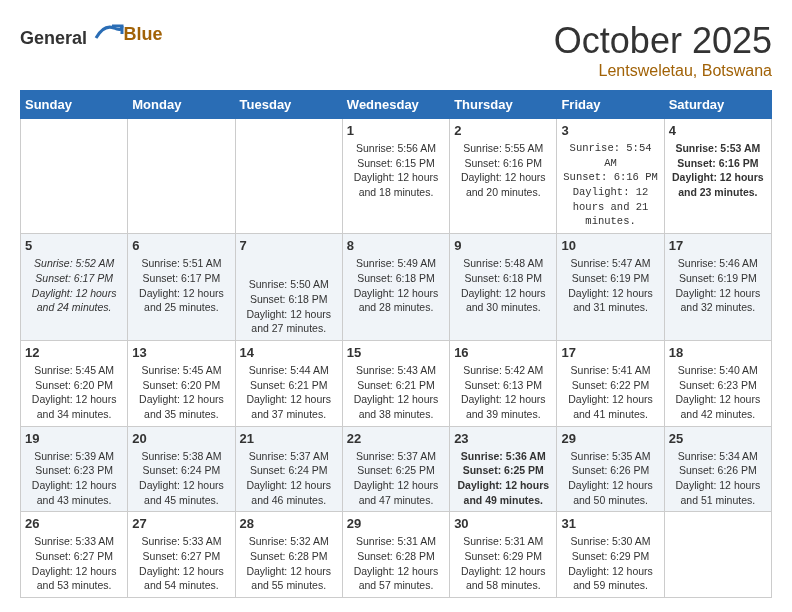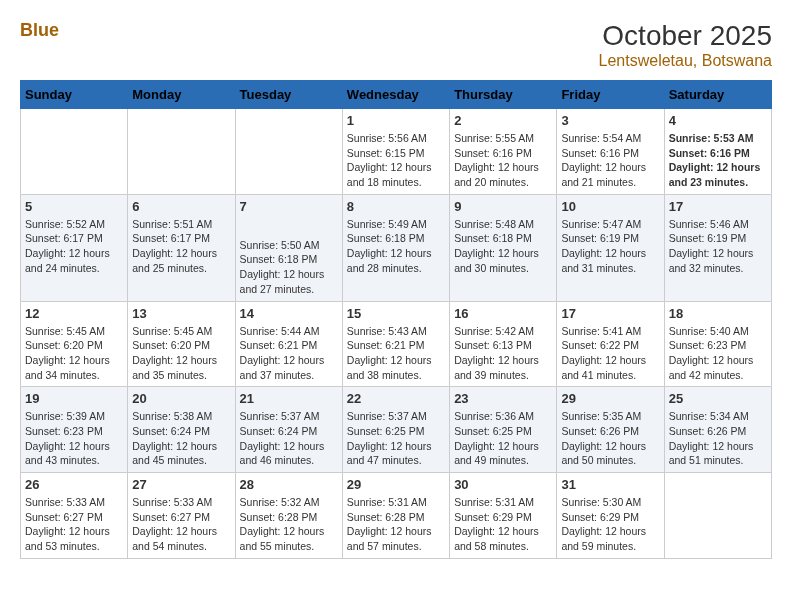--- a/index.html
+++ b/index.html
@@ -32,36 +32,36 @@
     }
     .logo-icon {
       width: 30px;
       height: 24px;
       margin-left: 2px;
     }
     .title-area {
       text-align: right;
     }
     .month-title {
-      font-size: 28px;
+      font-size: 36px;
       font-weight: normal;
       color: #333;
     }
     .location-title {
       font-size: 16px;
       color: #a16207;
     }
     .calendar-table {
       width: 100%;
       border-collapse: collapse;
       font-size: 11px;
     }
     .calendar-table thead tr th {
       background-color: #2a6db5;
-      color: #000000;
+      color: #ffffff;
       padding: 6px 4px;
       text-align: left;
       font-size: 13px;
       font-weight: bold;
       border: 1px solid #2a6db5;
     }
     .calendar-table tbody tr td {
       border: 1px solid #ccc;
       vertical-align: top;
       padding: 4px;
@@ -78,30 +78,38 @@
     .day-number {
       font-size: 13px;
       font-weight: bold;
       color: #333;
       margin-bottom: 3px;
     }
     .day-info {
       color: #333;
       font-size: 10.5px;
       line-height: 1.4;
+      text-align: center;
     }
     .empty-cell {
       background-color: #fff !important;
     }
   </style>
 </head>
 <body>
 
 <div class="header-area">
   <div class="logo">
+    <div>
+      <span class="logo-text-general">General</span>
+      <svg class="logo-icon" viewBox="0 0 30 24" fill="none" xmlns="http://www.w3.org/2000/svg">
+        <path d="M2 18 Q10 4 20 8 Q28 12 28 6" stroke="#2a6db5" stroke-width="3" fill="none"></path>
+        <path d="M18 6 L28 6 L28 14" stroke="#2a6db5" stroke-width="3" fill="none"></path>
+      </svg>
+    </div>
     <div>
       <span class="logo-text-blue">Blue</span>
     </div>
   </div>
   <div class="title-area">
     <div class="month-title">October 2025</div>
     <div class="location-title">Lentsweletau, Botswana</div>
   </div>
 </div>
 
@@ -129,35 +137,35 @@
 Daylight: 12 hours and 18 minutes.</div>
         </td>
         <td>
           <div class="day-number">2</div>
           <div class="day-info" style="white-space: pre-line;">Sunrise: 5:55 AM
 Sunset: 6:16 PM
 Daylight: 12 hours and 20 minutes.</div>
         </td>
         <td>
           <div class="day-number">3</div>
-          <div class="day-info" style="white-space: pre-line;">Sunrise: 5:54 AM
+          <div class="day-info" style="white-space: pre-line; font-family: Liberation Mono, monospace;">Sunrise: 5:54 AM
 Sunset: 6:16 PM
 Daylight: 12 hours and 21 minutes.</div>
         </td>
         <td>
           <div class="day-number">4</div>
           <div class="day-info" style="white-space: pre-line; font-weight: bold;">Sunrise: 5:53 AM
 Sunset: 6:16 PM
 Daylight: 12 hours and 23 minutes.</div>
         </td>
       </tr>
       <tr>
         <td>
           <div class="day-number">5</div>
-          <div class="day-info" style="white-space: pre-line;">Sunrise: 5:52 AM
+          <div class="day-info" style="white-space: pre-line; font-style: italic;">Sunrise: 5:52 AM
 Sunset: 6:17 PM
 Daylight: 12 hours and 24 minutes.</div>
         </td>
         <td>
           <div class="day-number">6</div>
           <div class="day-info" style="white-space: pre-line;">Sunrise: 5:51 AM
 Sunset: 6:17 PM
 Daylight: 12 hours and 25 minutes.</div>
         </td>
         <td>
@@ -255,21 +263,21 @@
 Daylight: 12 hours and 46 minutes.</div>
         </td>
         <td>
           <div class="day-number">22</div>
           <div class="day-info" style="white-space: pre-line;">Sunrise: 5:37 AM
 Sunset: 6:25 PM
 Daylight: 12 hours and 47 minutes.</div>
         </td>
         <td>
           <div class="day-number">23</div>
-          <div class="day-info" style="white-space: pre-line;">Sunrise: 5:36 AM
+          <div class="day-info" style="white-space: pre-line; font-weight: bold;">Sunrise: 5:36 AM
 Sunset: 6:25 PM
 Daylight: 12 hours and 49 minutes.</div>
         </td>
         <td>
           <div class="day-number">29</div>
           <div class="day-info" style="white-space: pre-line;">Sunrise: 5:35 AM
 Sunset: 6:26 PM
 Daylight: 12 hours and 50 minutes.</div>
         </td>
         <td>

